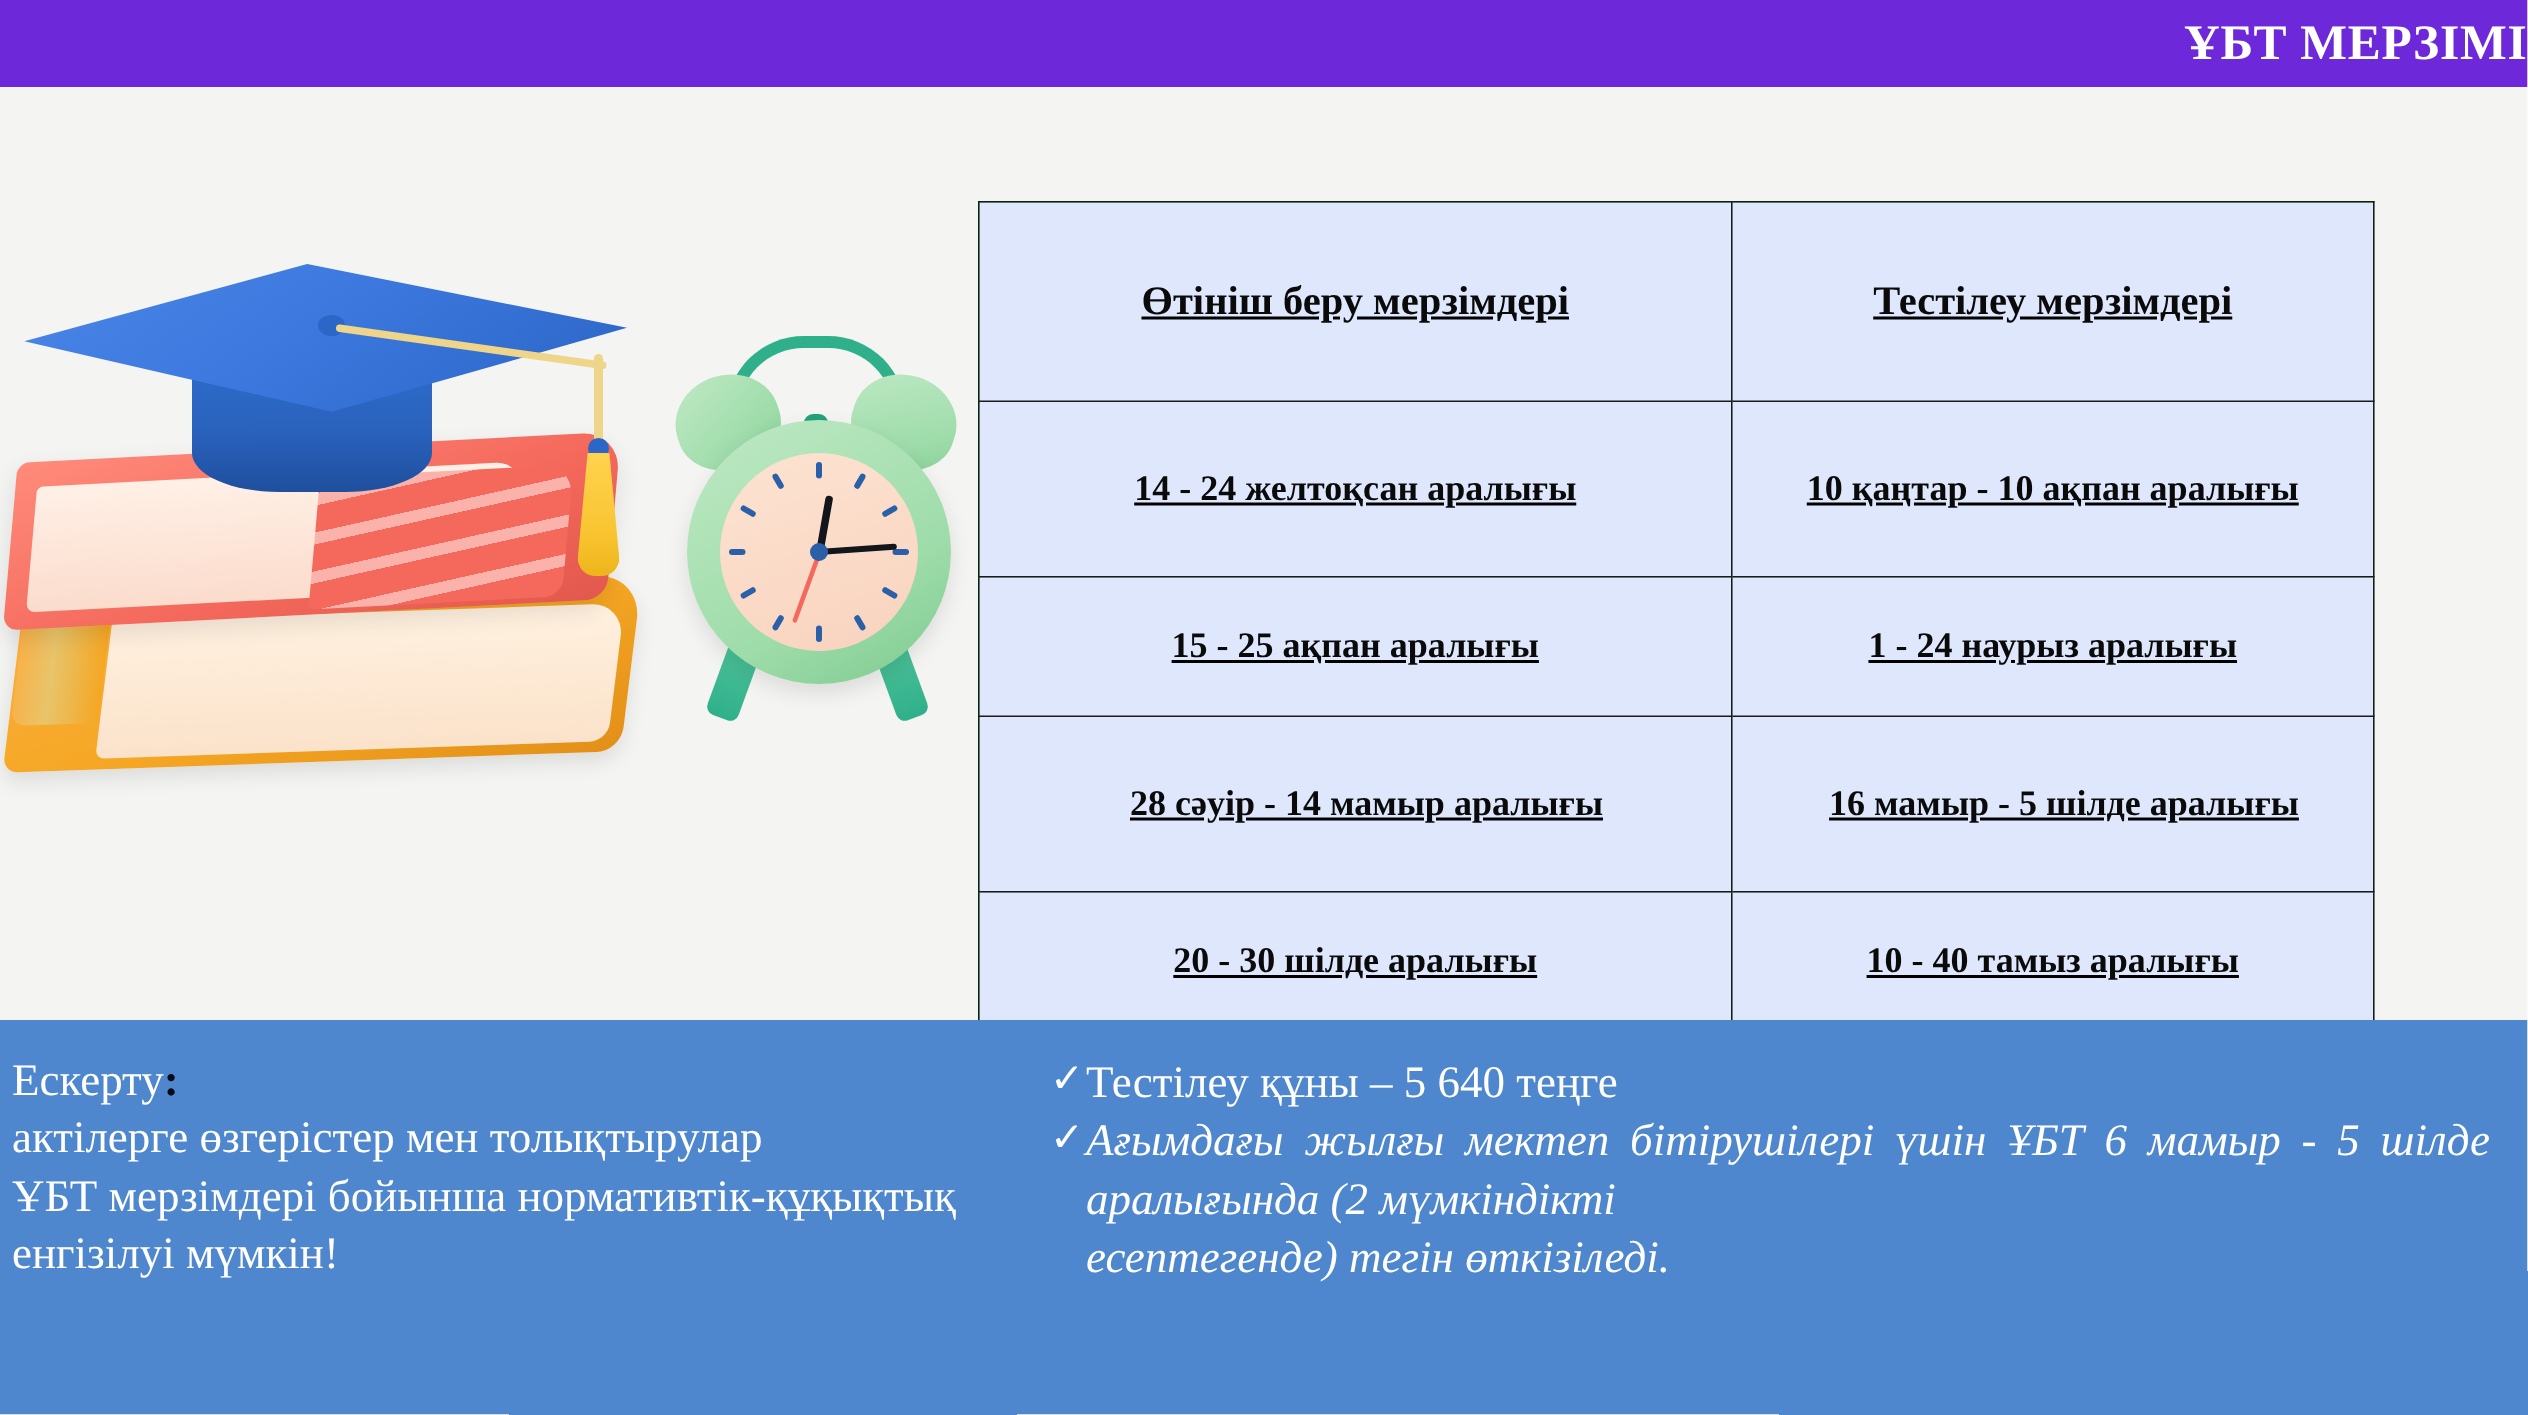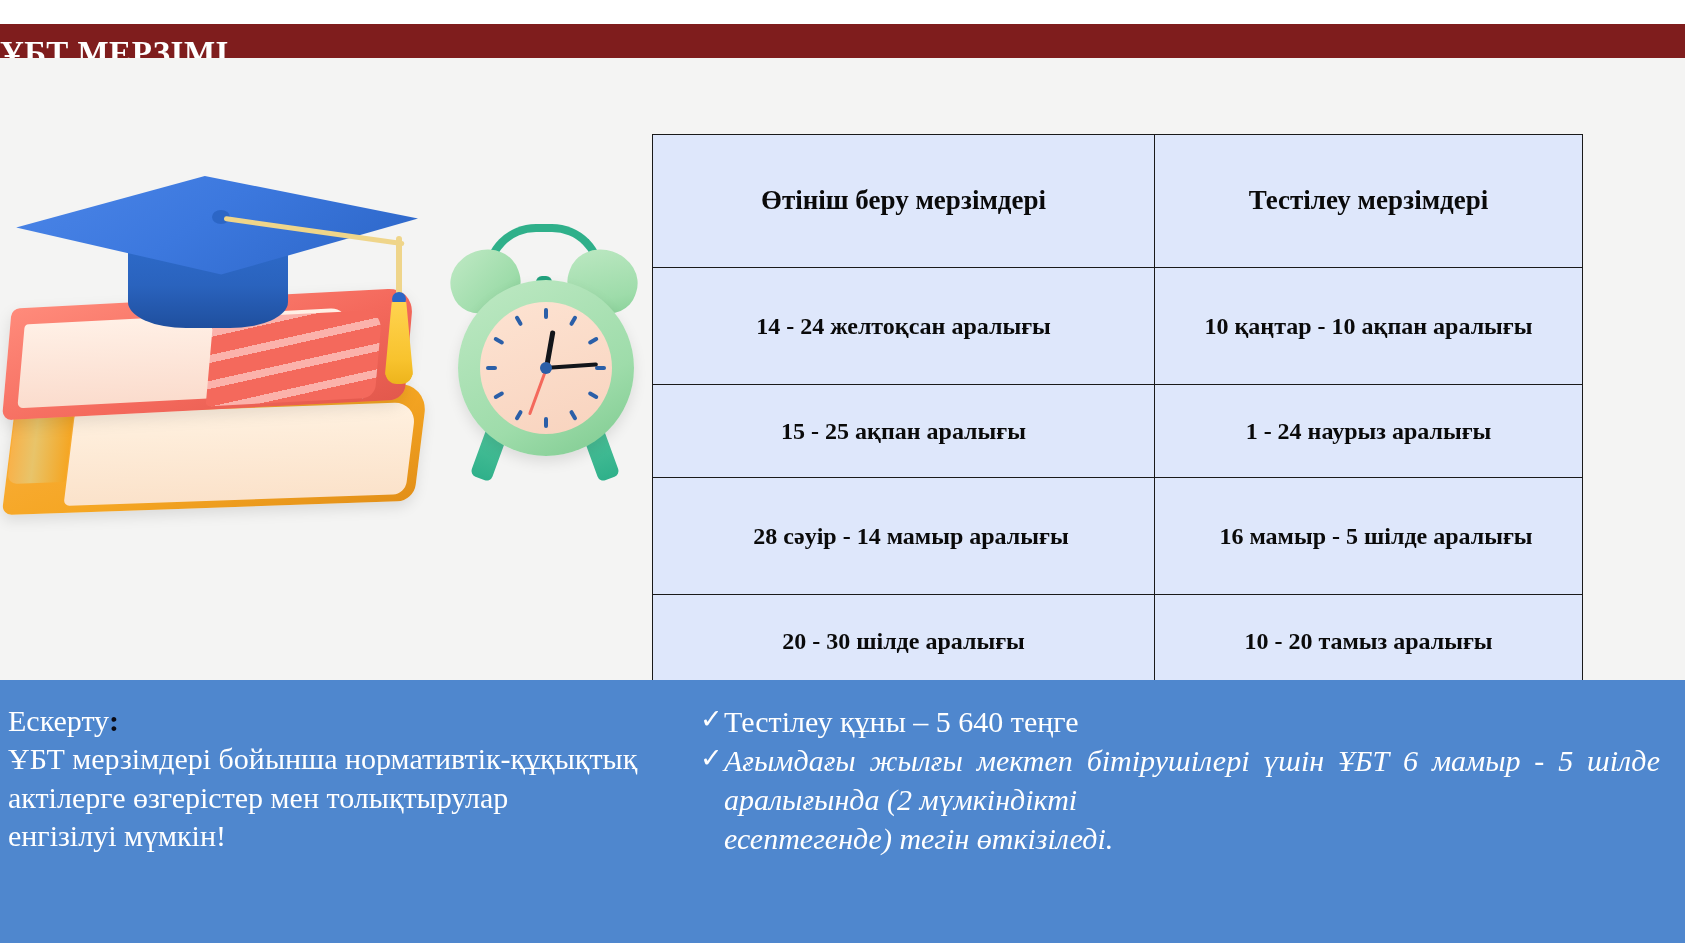--- a/index.html
+++ b/index.html
@@ -14,25 +14,24 @@
     font-family: "Liberation Serif", "DejaVu Serif", serif;
     position: relative;
   }
 
   
   .header-bar {
     position: absolute;
     left: 0; top: 0;
     width: 1685px;
     height: 58px;
-    background: #7f1d1d;
+    background: #6d28d9;
     display: flex;
     align-items: center;
-    justify-content: flex-start;
-    margin-top: 24px;
+    justify-content: flex-end;
   }
   .header-title {
     color: #FFFFFF;
     font-size: 33px;
     font-weight: bold;
     letter-spacing: 0.5px;
     font-family: "Liberation Serif", "DejaVu Serif", serif;
   }
 
   
@@ -259,20 +258,21 @@
   }
 
   
   .schedule-table {
     position: absolute;
     left: 652px; top: 76px;
     width: 880px;
     border-collapse: collapse;
     background: #22c55e;
     table-layout: fixed;
+    text-decoration: underline;
   }
   .schedule-table td, .schedule-table th {
     border: 1px solid #1a1a1a;
     background: #DEE7FB;
     color: #0A0A0A;
     text-align: center;
     vertical-align: middle;
     font-weight: bold;
     padding: 10px 12px;
     line-height: 1.18;
@@ -410,34 +410,34 @@
       <tr class="r2">
         <td class="col-a">15 - 25 ақпан аралығы</td>
         <td class="col-b">1  - 24 наурыз аралығы</td>
       </tr>
       <tr class="r3">
         <td class="col-a">28  сәуір - 14 мамыр  аралығы</td>
         <td class="col-b">16  мамыр  - 5 шілде аралығы</td>
       </tr>
       <tr class="r4">
         <td class="col-a">20 - 30 шілде аралығы</td>
-        <td class="col-b">10  - 20 тамыз аралығы</td>
+        <td class="col-b">10  - 40 тамыз аралығы</td>
       </tr>
     </tbody>
   </table>
 </div>
 
 <div class="footer-bar">
 
   <div class="note-block">
     <div>
       <span class="note-label">Ескерту</span><span class="note-colon">:</span>
     </div>
+    <div>актілерге өзгерістер мен толықтырулар</div>
     <div>ҰБТ мерзімдері бойынша нормативтік-құқықтық</div>
-    <div>актілерге өзгерістер мен толықтырулар</div>
     <div>енгізілуі мүмкін!</div>
   </div>
 
   <div class="bullets">
     <div class="bullet-row">
       <span class="check-mark">✓</span>
       <span class="bullet-text">Тестілеу құны – 5 640 теңге</span>
     </div>
     <div class="bullet-row">
       <span class="check-mark">✓</span>

